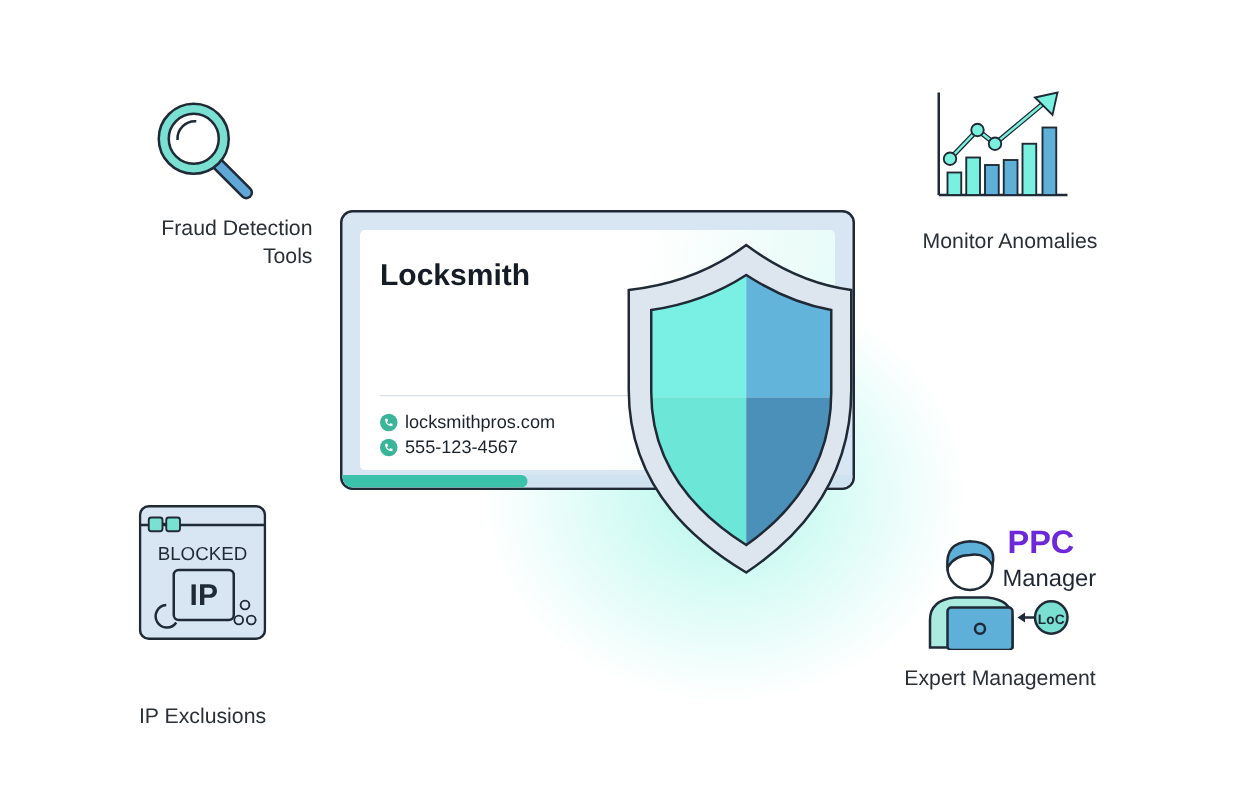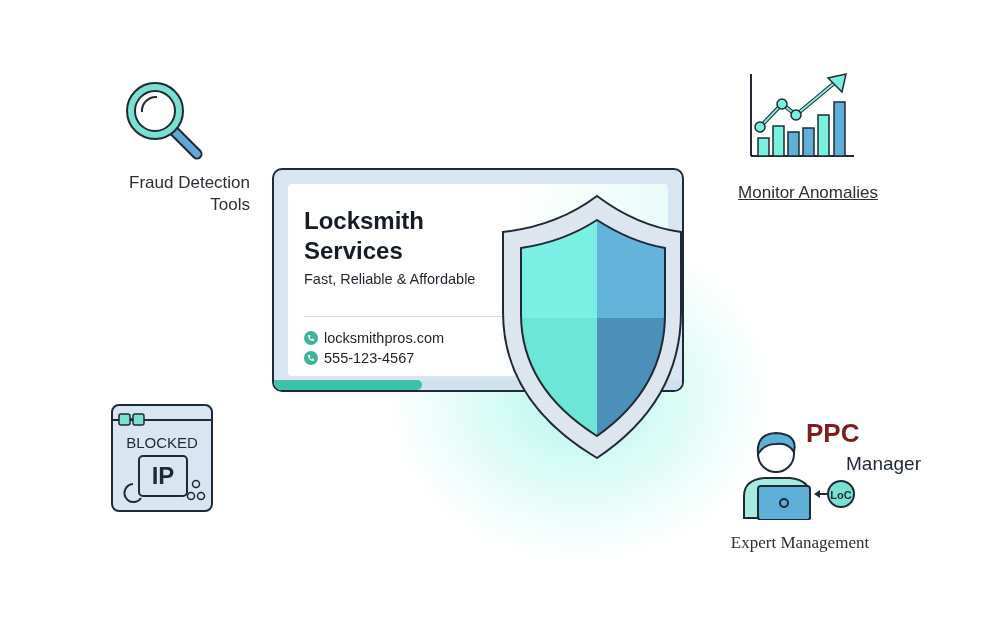--- a/index.html
+++ b/index.html
@@ -31,43 +31,43 @@
     .card-title { position: absolute; left: 30px; top: 36px; font-size: 24px; font-weight: bold; line-height: 30px; color: #151c26; }
     .card-sub { position: absolute; left: 30px; top: 100px; font-size: 14.5px; line-height: 18px; color: #1f2630; }
     .card-divider { position: absolute; left: 30px; top: 146px; width: 200px; height: 1px; background: #d9dee4; }
     .contact { position: absolute; left: 30px; font-size: 14.5px; display: flex; align-items: center; color: #1b222b; }
     .contact .ph { width: 14px; height: 14px; border-radius: 50%; background: #3bb59a; margin-right: 6px; display: inline-flex; align-items: center; justify-content: center; }
     .progress-track { position: absolute; left: 0; bottom: 0; width: 100%; height: 10px; background: #cfe2ef; }
     .progress-fill { position: absolute; left: 0; bottom: 0; width: 148px; height: 10px; background: #3cc2aa; border-radius: 0 6px 6px 0; }
 
     .shield { position: absolute; left: 497px; top: 192px; width: 190px; height: 270px; }
     svg { display: block; }
-    .ppc-title { position: absolute; left: 806px; top: 418px; font-size: 26px; font-weight: bold; color: #7f1d1d; }
-    .ppc-sub { position: absolute; left: 802px; top: 453px; font-size: 19px; color: #1e2733; margin-left: 44px; }
+    .ppc-title { position: absolute; left: 806px; top: 418px; font-size: 26px; font-weight: bold; color: #6d28d9; }
+    .ppc-sub { position: absolute; left: 802px; top: 453px; font-size: 19px; color: #1e2733; }
   </style>
 </head>
 <body>
 
 <div class="glow"></div>
 
 <div class="feature" style="left:70px; top:78px; width:180px;text-align:right;">
   <div style="margin:0 auto 10px; width:110px; height:84px;">
     <svg width="110" height="84" viewBox="0 0 110 84">
       <line x1="68" y1="52" x2="92" y2="76" stroke="#1f2a36" stroke-width="11" stroke-linecap="round"></line>
       <line x1="68" y1="52" x2="92" y2="76" stroke="#5fa8d8" stroke-width="7" stroke-linecap="round"></line>
       <circle cx="50" cy="33" r="28" fill="#7ae0d2" stroke="#1f2a36" stroke-width="2"></circle>
       <circle cx="50" cy="33" r="20" fill="#ffffff" stroke="#1f2a36" stroke-width="2"></circle>
       <path d="M37 34 A14 14 0 0 1 52 19" fill="none" stroke="#1f2a36" stroke-width="2"></path>
     </svg>
   </div>
   <span class="label">Fraud Detection</span>
   <span class="label">Tools</span>
 </div>
 
-<div class="feature" style="left:718px; top:72px; width:180px;text-decoration:underline;">
+<div class="feature" style="left:718px; top:72px; width:180px;">
   <div style="margin:0 0 22px 30px; width:110px; height:88px;">
     <svg width="110" height="88" viewBox="0 0 110 88">
       <line x1="3" y1="2" x2="3" y2="84" stroke="#1f2a36" stroke-width="2"></line>
       <line x1="3" y1="84" x2="106" y2="84" stroke="#1f2a36" stroke-width="2"></line>
       <rect x="10" y="66" width="11" height="18" fill="#7af0de" stroke="#1f2a36" stroke-width="1.5"></rect>
       <rect x="25" y="54" width="11" height="30" fill="#7af0de" stroke="#1f2a36" stroke-width="1.5"></rect>
       <rect x="40" y="60" width="11" height="24" fill="#5fb0d8" stroke="#1f2a36" stroke-width="1.5"></rect>
       <rect x="55" y="56" width="11" height="28" fill="#5fb0d8" stroke="#1f2a36" stroke-width="1.5"></rect>
       <rect x="70" y="43" width="11" height="41" fill="#7af0de" stroke="#1f2a36" stroke-width="1.5"></rect>
       <rect x="86" y="30" width="11" height="54" fill="#5fb0d8" stroke="#1f2a36" stroke-width="1.5"></rect>
@@ -92,49 +92,48 @@
       <line x1="19" y1="15" x2="22" y2="15" stroke="#1f2a36" stroke-width="1.5"></line>
       <text x="51" y="44" text-anchor="middle" font-family="Liberation Sans, sans-serif" font-size="15" fill="#1f2a36">BLOCKED</text>
       <rect x="28" y="52" width="48" height="40" rx="4" fill="#d8e6f3" stroke="#1f2a36" stroke-width="2"></rect>
       <text x="52" y="80" text-anchor="middle" font-family="Liberation Sans, sans-serif" font-size="24" font-weight="bold" fill="#1f2a36">IP</text>
       <path d="M22 80 A9 9 0 1 0 30 94" fill="none" stroke="#1f2a36" stroke-width="2"></path>
       <circle cx="85" cy="80" r="3.5" fill="none" stroke="#1f2a36" stroke-width="1.5"></circle>
       <circle cx="80" cy="92" r="3.5" fill="none" stroke="#1f2a36" stroke-width="1.5"></circle>
       <circle cx="90" cy="92" r="3.5" fill="none" stroke="#1f2a36" stroke-width="1.5"></circle>
     </svg>
   </div>
+  <span class="label">IP Exclusions</span>
 </div>
 
 <div class="ppc-title">PPC</div>
 <div class="ppc-sub">Manager</div>
 <div style="position:absolute; left:736px; top:428px; width:130px; height:92px;text-decoration:underline;">
   <svg width="130" height="92" viewBox="0 0 130 92">
     <path d="M8 90 L8 68 Q8 52 28 50 L54 50 Q74 52 74 68 L74 90 Z" fill="#a9ecdf" stroke="#1f2a36" stroke-width="2"></path>
     <circle cx="40" cy="26" r="18" fill="#ffffff" stroke="#1f2a36" stroke-width="2"></circle>
     <path d="M22 26 Q20 6 40 5 Q62 6 58 24 Q52 14 40 16 Q28 16 22 26 Z" fill="#5fb0d8" stroke="#1f2a36" stroke-width="2"></path>
     <rect x="22" y="58" width="52" height="34" rx="3" fill="#5fb0d8" stroke="#1f2a36" stroke-width="2"></rect>
     <circle cx="48" cy="75" r="4" fill="none" stroke="#1f2a36" stroke-width="2"></circle>
     <line x1="80" y1="66" x2="92" y2="66" stroke="#1f2a36" stroke-width="2"></line>
     <polygon points="78,66 84,62 84,70" fill="#1f2a36"></polygon>
     <circle cx="105" cy="66" r="13" fill="#7ae0d2" stroke="#1f2a36" stroke-width="2"></circle>
     <text x="105" y="71" text-anchor="middle" font-family="Liberation Sans, sans-serif" font-size="11" font-weight="bold" fill="#1f2a36">LoC</text>
   </svg>
 </div>
-<div class="feature" style="left:700px; top:532px; width:200px;font-family:Liberation Serif, serif;">
+<div class="feature" style="left:700px; top:532px; width:200px;">
   <span class="label">Expert Management</span>
 </div>
 
 <div class="card">
   <div class="card-inner"></div>
   <div class="card-title">
     <div>Locksmith</div>
-    <div>Services</div>
   </div>
   <div class="card-sub">
-    <div>Fast, Reliable &amp; Affordable</div>
   </div>
   <div class="card-divider"></div>
   <div class="contact" style="top:160px;">
     <span class="ph">
         <svg width="8" height="8" viewBox="0 0 8 8">
           <path d="M1 1 Q1 7 7 7 L7 5 L5 4.5 L4.5 5.5 Q2.5 4.5 2.5 3.5 L3.5 3 L3 1 Z" fill="#ffffff"></path>
         </svg>
       </span>
     <span>locksmithpros.com</span>
   </div>

